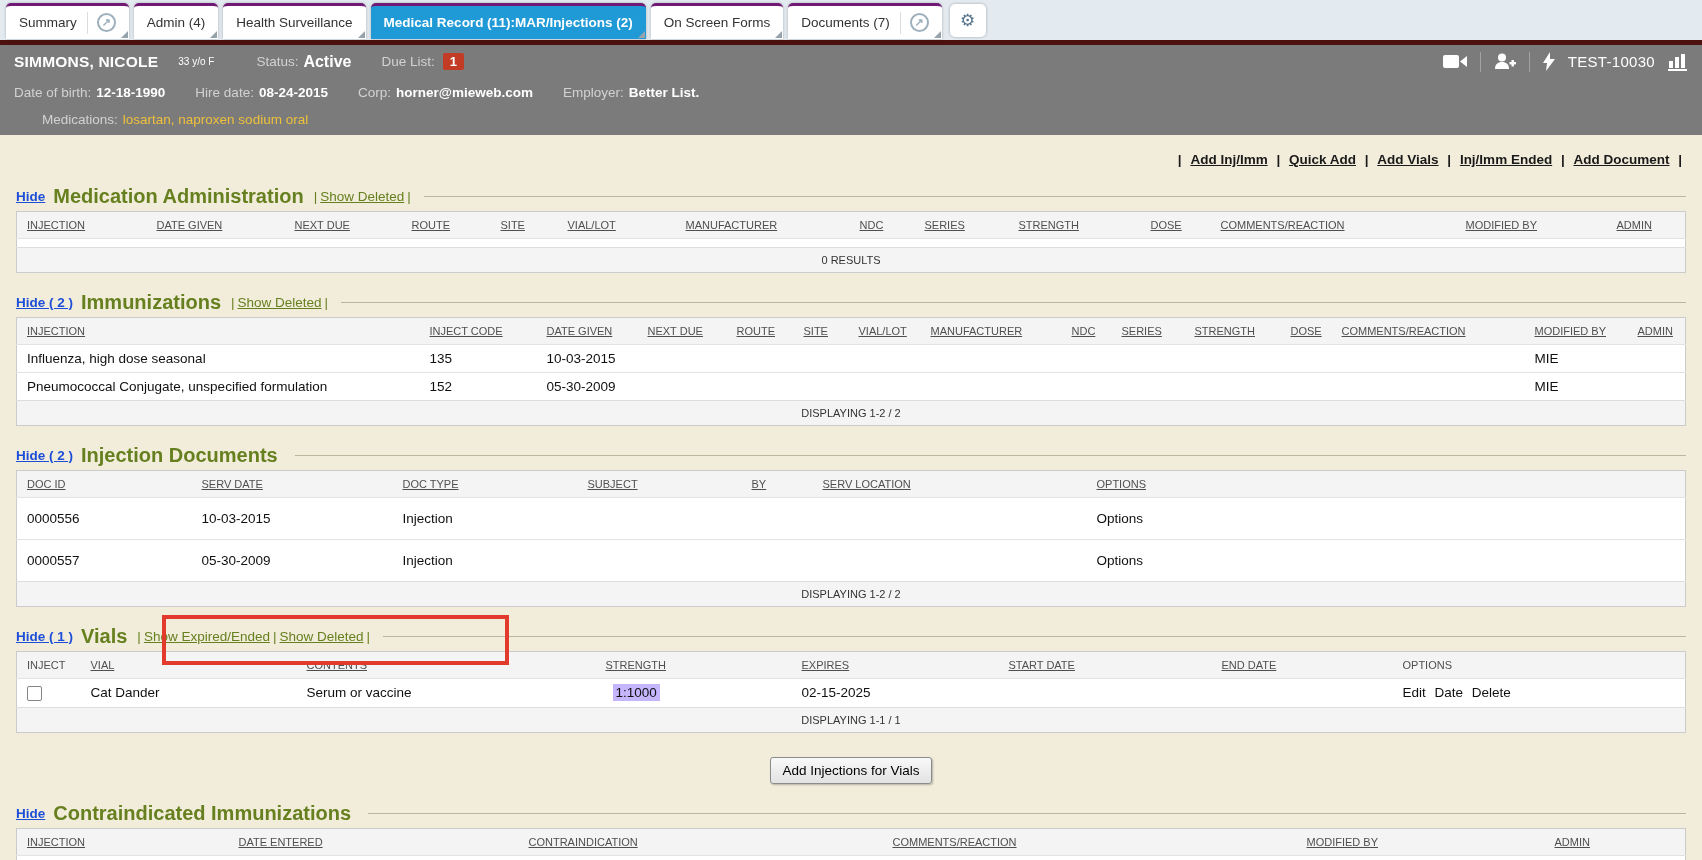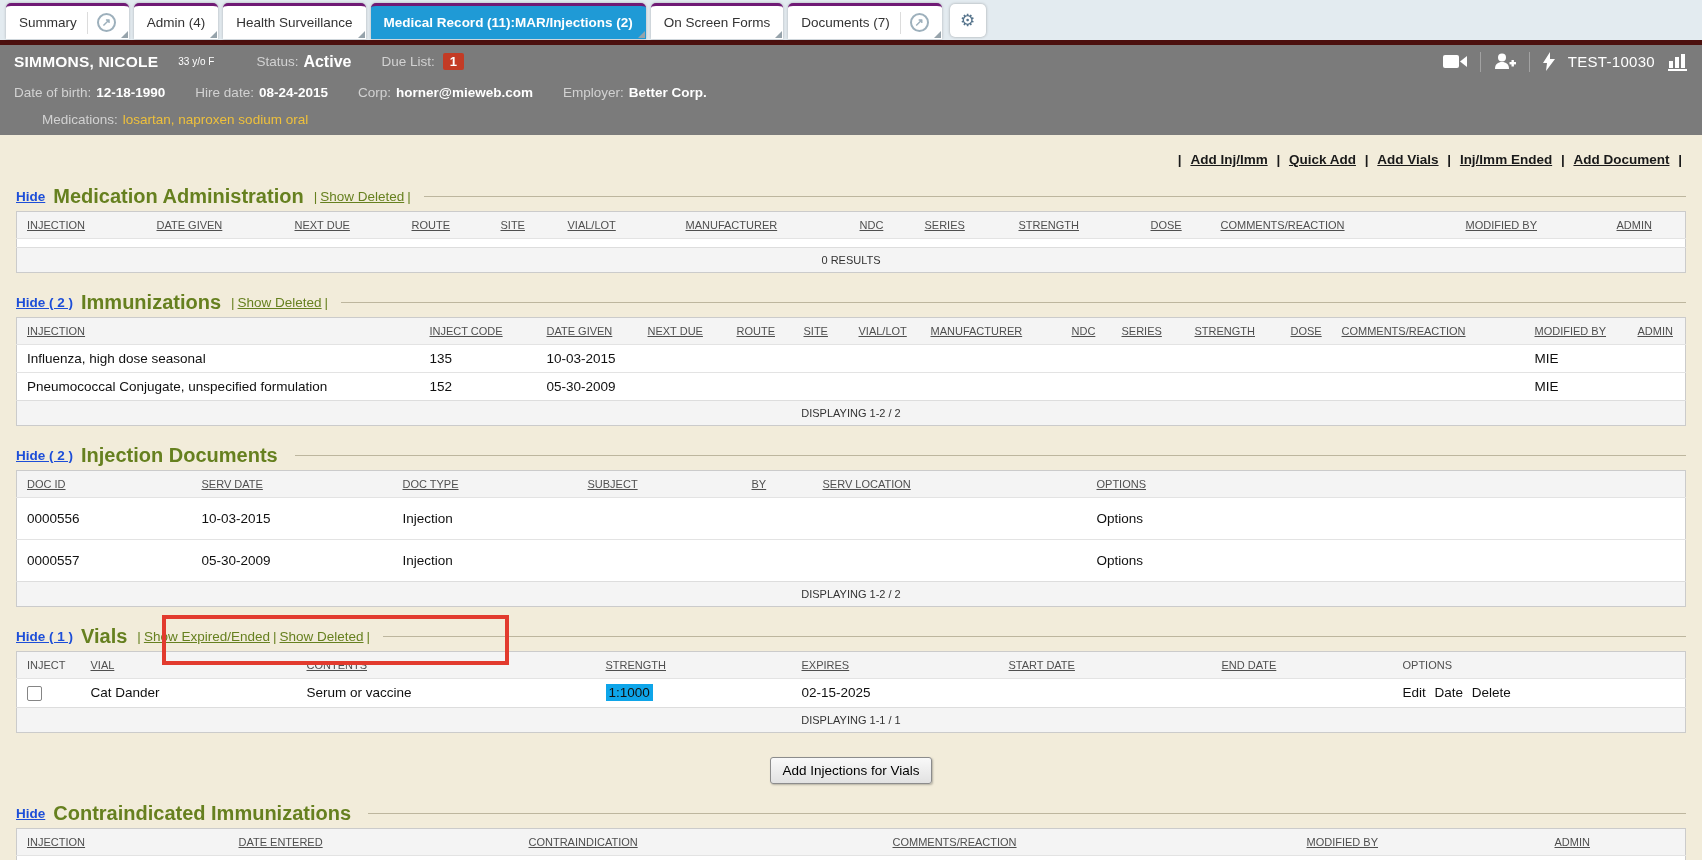--- a/index.html
+++ b/index.html
@@ -64,21 +64,21 @@
   .t-footer td { background:#f4f4f4; text-align:center; font-size:11px; color:#333; padding:6px;
                  border-top:1px solid #ddd; }
   .spacer-row td { background:#fff; padding:4px; }
 
   .vials-section { position:relative; padding-top:18px; }
   .vials-section .section-header { margin-top:0; }
   .annotation-box { position:absolute; left:146px; top:8px; width:347px; height:50px;
                     border:4px solid #e23b2e; pointer-events:none; z-index:5; }
   .cb { width:15px; height:15px; border:1.5px solid #858585; border-radius:2px; background:#fff;
         display:inline-block; vertical-align:middle; cursor:pointer; }
-  .hl { background:#0ea5e9; padding:1px 3px; }
+  .hl { background:#c4b5fd; padding:1px 3px;margin-left:7px; }
   .row-op { margin-right:5px; cursor:pointer; }
 
   .vial-btn { display:block; margin:24px auto 18px; font-size:13.5px; padding:5px 11px;
               background:linear-gradient(#f9f9f9,#e2e2e2); border:1px solid #8c8c8c; border-radius:3px;
               box-shadow:1px 1px 2px rgba(0,0,0,.25); font-family:inherit; color:#000; cursor:pointer; }
   .opt-link { cursor:pointer; }
   svg { display:block; }
 </style>
 </head>
 <body>
@@ -155,21 +155,21 @@
     </span>
   </div>
   <div class="ph-row ph-row2">
     <span class="ph-label">Date of birth:</span>
     <span class="ph-value gap">12-18-1990</span>
     <span class="ph-label">Hire date:</span>
     <span class="ph-value gap">08-24-2015</span>
     <span class="ph-label">Corp:</span>
     <span class="ph-value gap">horner@mieweb.com</span>
     <span class="ph-label">Employer:</span>
-    <span class="ph-value">Better Corp.</span>
+    <span class="ph-value">Better List.</span>
   </div>
   <div class="ph-row ph-row3">
     <span class="ph-label">Medications:</span>
     <span class="meds-value">losartan, naproxen sodium oral</span>
   </div>
 </div>
 
 <div class="content">
 
   <div class="actions">

